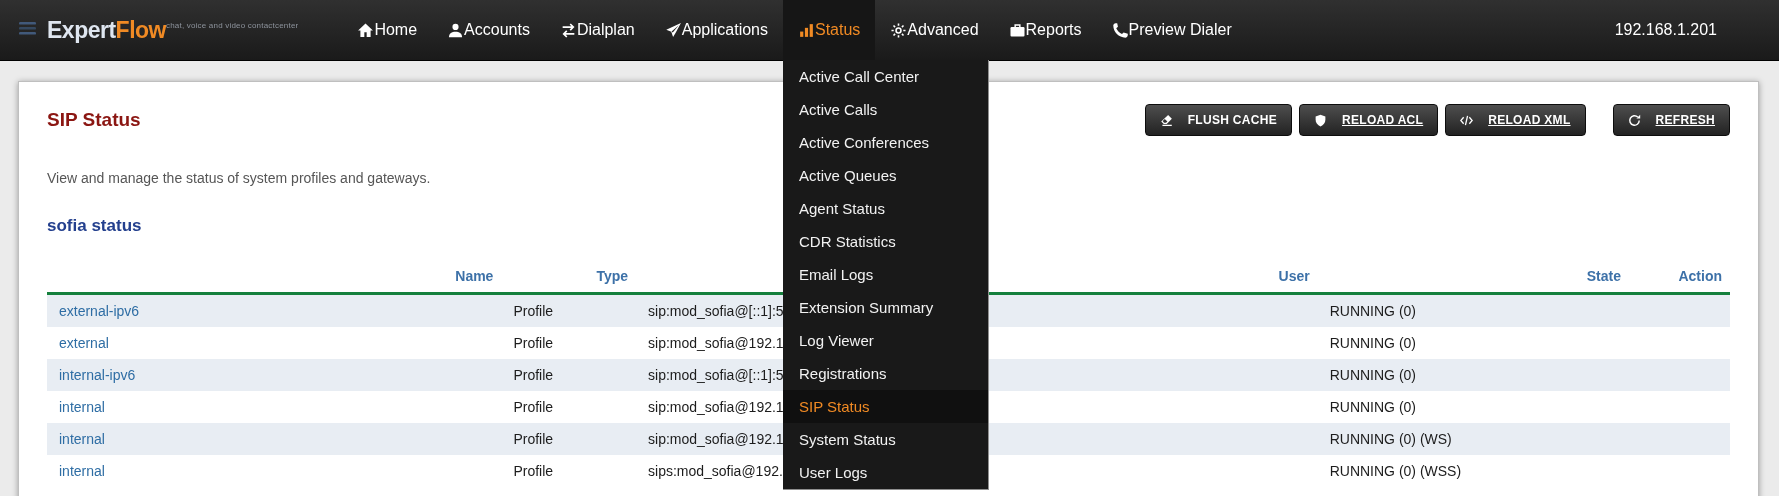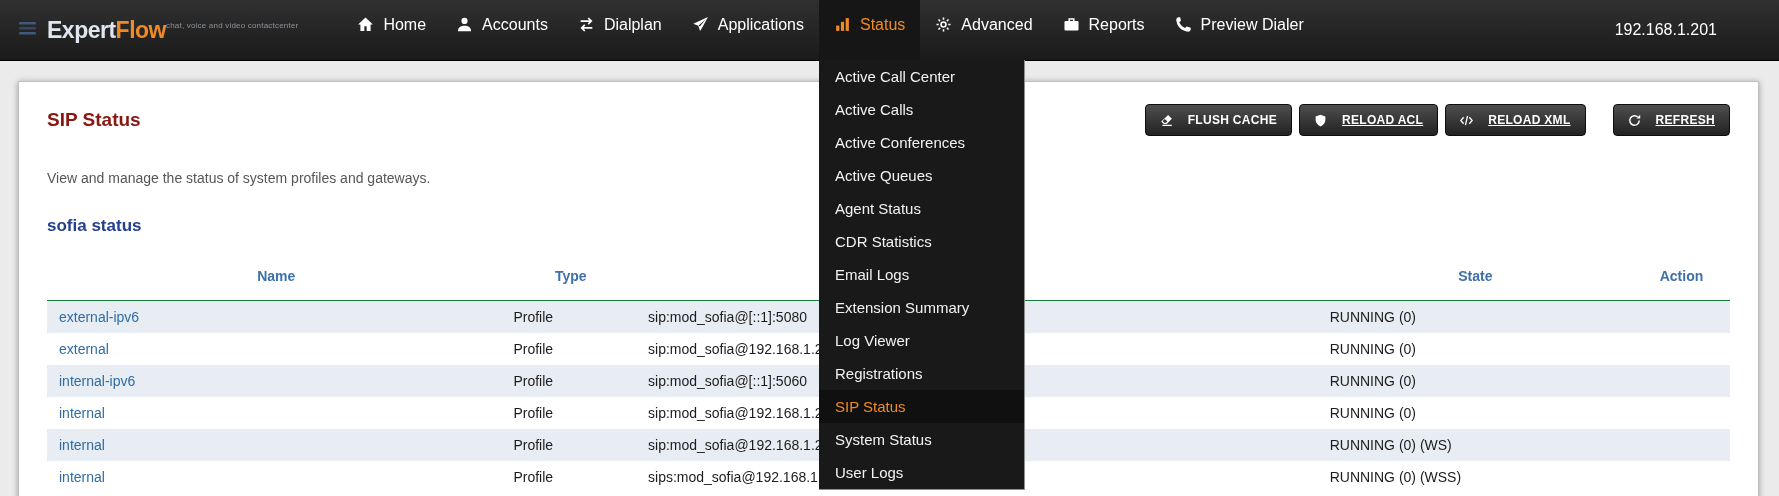--- a/index.html
+++ b/index.html
@@ -20,21 +20,21 @@
   }
   .logo { display:flex; align-items:center; gap:7px; margin-right:44px; cursor:pointer; }
   .logo-lines svg { display:block; }
   .logo-text { display:flex; flex-direction:row; line-height:1; }
   .brand { font-size:23px; font-weight:bold; letter-spacing:-0.5px; color:#dfe6f0; }
   .brand .flow { color:var(--accent-orange,#f08a24); }
   .tagline { font-size:8px; color:#8d939c; margin-top:3px; letter-spacing:.2px; }
 
   .nav-items { display:flex; align-items:stretch; }
   .nav-item {
-    display:flex; align-items:flex-start; gap:9px; padding:16px 15px;
+    display:flex; align-items:center; padding:16px 15px;
     color:#fff; font-size:16px; cursor:pointer; position:relative; white-space:nowrap;
   }
   .nav-item svg { width:17px; height:17px; flex:0 0 auto; }
   .nav-item.active { color:var(--accent-orange,#f08a24); background:#161616; }
 
   .server-ip { margin-left:auto; display:flex; align-items:center; padding-right:62px; color:#fff; font-size:16px; }
 
   
   .dropdown {
     position:absolute; top:100%; left:0; width:206px;
@@ -69,22 +69,22 @@
   .btn svg { width:13px; height:13px; }
   .btn + .btn { margin-left:7px;text-decoration:underline; }
   .btn.refresh-gap { margin-left:27px; }
 
   .page-description { margin-top:34px; font-size:14px; color:#565656; }
   .section-title { margin-top:30px; font-size:17px; font-weight:bold; color:var(--section-blue,#24408e); }
 
   
   table.status-table { width:100%; border-collapse:collapse; margin-top:24px; font-size:14px; table-layout:fixed; }
   .status-table th {
-    text-align:center; color:var(--header-blue,#3d71a8); font-weight:bold;
-    padding:8px 8px 16px 12px; border-bottom:1px solid #15803d;
+    text-align:right; color:var(--header-blue,#3d71a8); font-weight:bold;
+    padding:8px 8px 8px 12px; border-bottom:3px solid #15803d;
   }
   .status-table td { padding:8px 8px 8px 12px; color:#1c1c1c; }
   .status-table tbody tr:nth-child(odd) { background:var(--stripe,#e8edf3); }
   .status-table a.link { color:var(--link-blue,#2e6da4); text-decoration:none; cursor:pointer; }
 </style>
 </head>
 <body>
 
 <div class="navbar">
 

